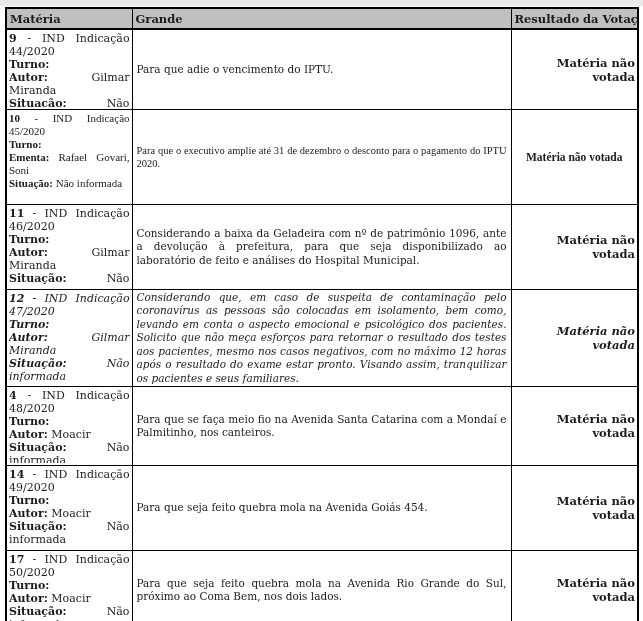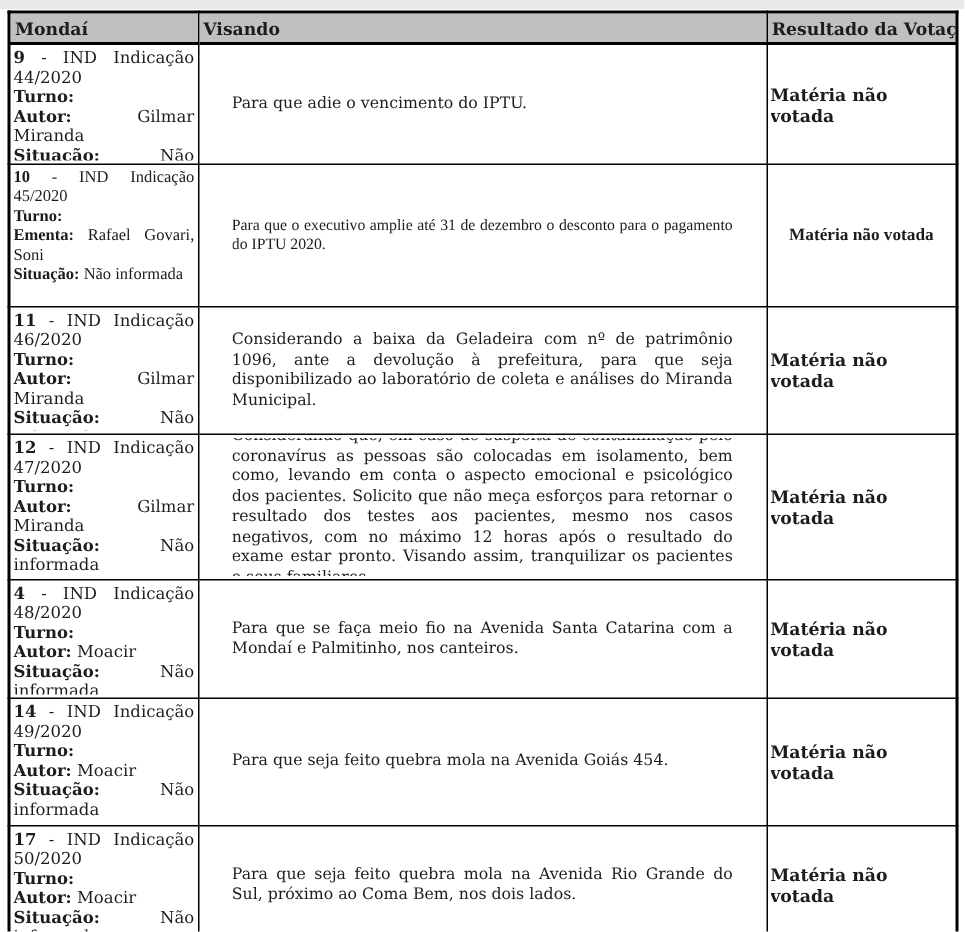--- a/index.html
+++ b/index.html
@@ -17,52 +17,52 @@
   col.c1{width:126px;}
   col.c2{width:379px;}
   col.c3{width:127px;}
   th,td{border:1px solid #000;overflow:hidden;}
   th{
     background:#c0c0c0;text-align:left;font-weight:bold;
     font-size:11.5px;padding:2px 2px 2px 3px;height:15px;
     border-bottom:2px solid #000;white-space:nowrap;
   }
   td{padding:2px;vertical-align:top;}
-  td.c-eme{padding:2px 22px;margin-left:37px;}
+  td.c-eme{padding:2px 4px;margin-left:37px;}
   .cin{overflow:hidden;}
   .vcenter{display:flex;align-items:center;}
-  .vhcenter{display:flex;align-items:center;justify-content:center;text-align:left;}
+  .vhcenter{display:flex;align-items:center;justify-content:center;text-align:right;}
   .m-line{font-size:11px;line-height:13px;text-align:justify;}
   .m-line b{font-weight:bold;}
   .etext{font-size:10.5px;line-height:13.5px;text-align:justify;margin:0;}
   .rtext{font-size:11.5px;font-weight:bold;line-height:14px;}
   
   tr.r0 .cin{height:75px;}
   tr.r1 .cin{height:90px;font-family:Liberation Serif, serif;}
   tr.r2 .cin{height:80px;}
-  tr.r3 .cin{height:92px;}
+  tr.r3 .cin{height:92px;font-style:italic;}
   tr.r4 .cin{height:74px;}
   tr.r5 .cin{height:80px;}
   tr.r6 .cin{height:74px;}
 </style>
 </head>
 <body>
 
 <div class="top-strip"></div>
 
 <table class="vot">
   <colgroup>
       <col class="c1">
       <col class="c2">
       <col class="c3">
     </colgroup>
   <thead>
     <tr>
-      <th>Mondaí</th>
-      <th>Visando</th>
+      <th>Matéria</th>
+      <th>Grande</th>
       <th>Resultado da Votação</th>
     </tr>
   </thead>
   <tbody>
 
     <tr class="row r0">
       <td class="c-mat">
         <div class="cin">
           <div class="m-line"><b>9</b> <span>-</span> <span>IND Indicação 44/2020</span></div>
           <div class="m-line"><b>Turno:</b></div>
@@ -107,21 +107,21 @@
       <td class="c-mat">
         <div class="cin">
           <div class="m-line"><b>11</b> <span>-</span> <span>IND Indicação 46/2020</span></div>
           <div class="m-line"><b>Turno:</b></div>
           <div class="m-line"><b>Autor:</b> <span>Gilmar Miranda</span></div>
           <div class="m-line"><b>Situação:</b> <span>Não informada</span></div>
         </div>
       </td>
       <td class="c-eme">
         <div class="cin vcenter">
-            <p class="etext">Considerando a baixa da Geladeira com nº de patrimônio 1096, ante a devolução à prefeitura, para que seja disponibilizado ao laboratório de coleta e análises do Miranda Municipal.</p>
+            <p class="etext">Considerando a baixa da Geladeira com nº de patrimônio 1096, ante a devolução à prefeitura, para que seja disponibilizado ao laboratório de feito e análises do Hospital Municipal.</p>
           </div>
       </td>
       <td class="c-res">
         <div class="cin vhcenter">
             <span class="rtext">Matéria não votada</span>
           </div>
       </td>
     </tr>
 
     <tr class="row r3">

